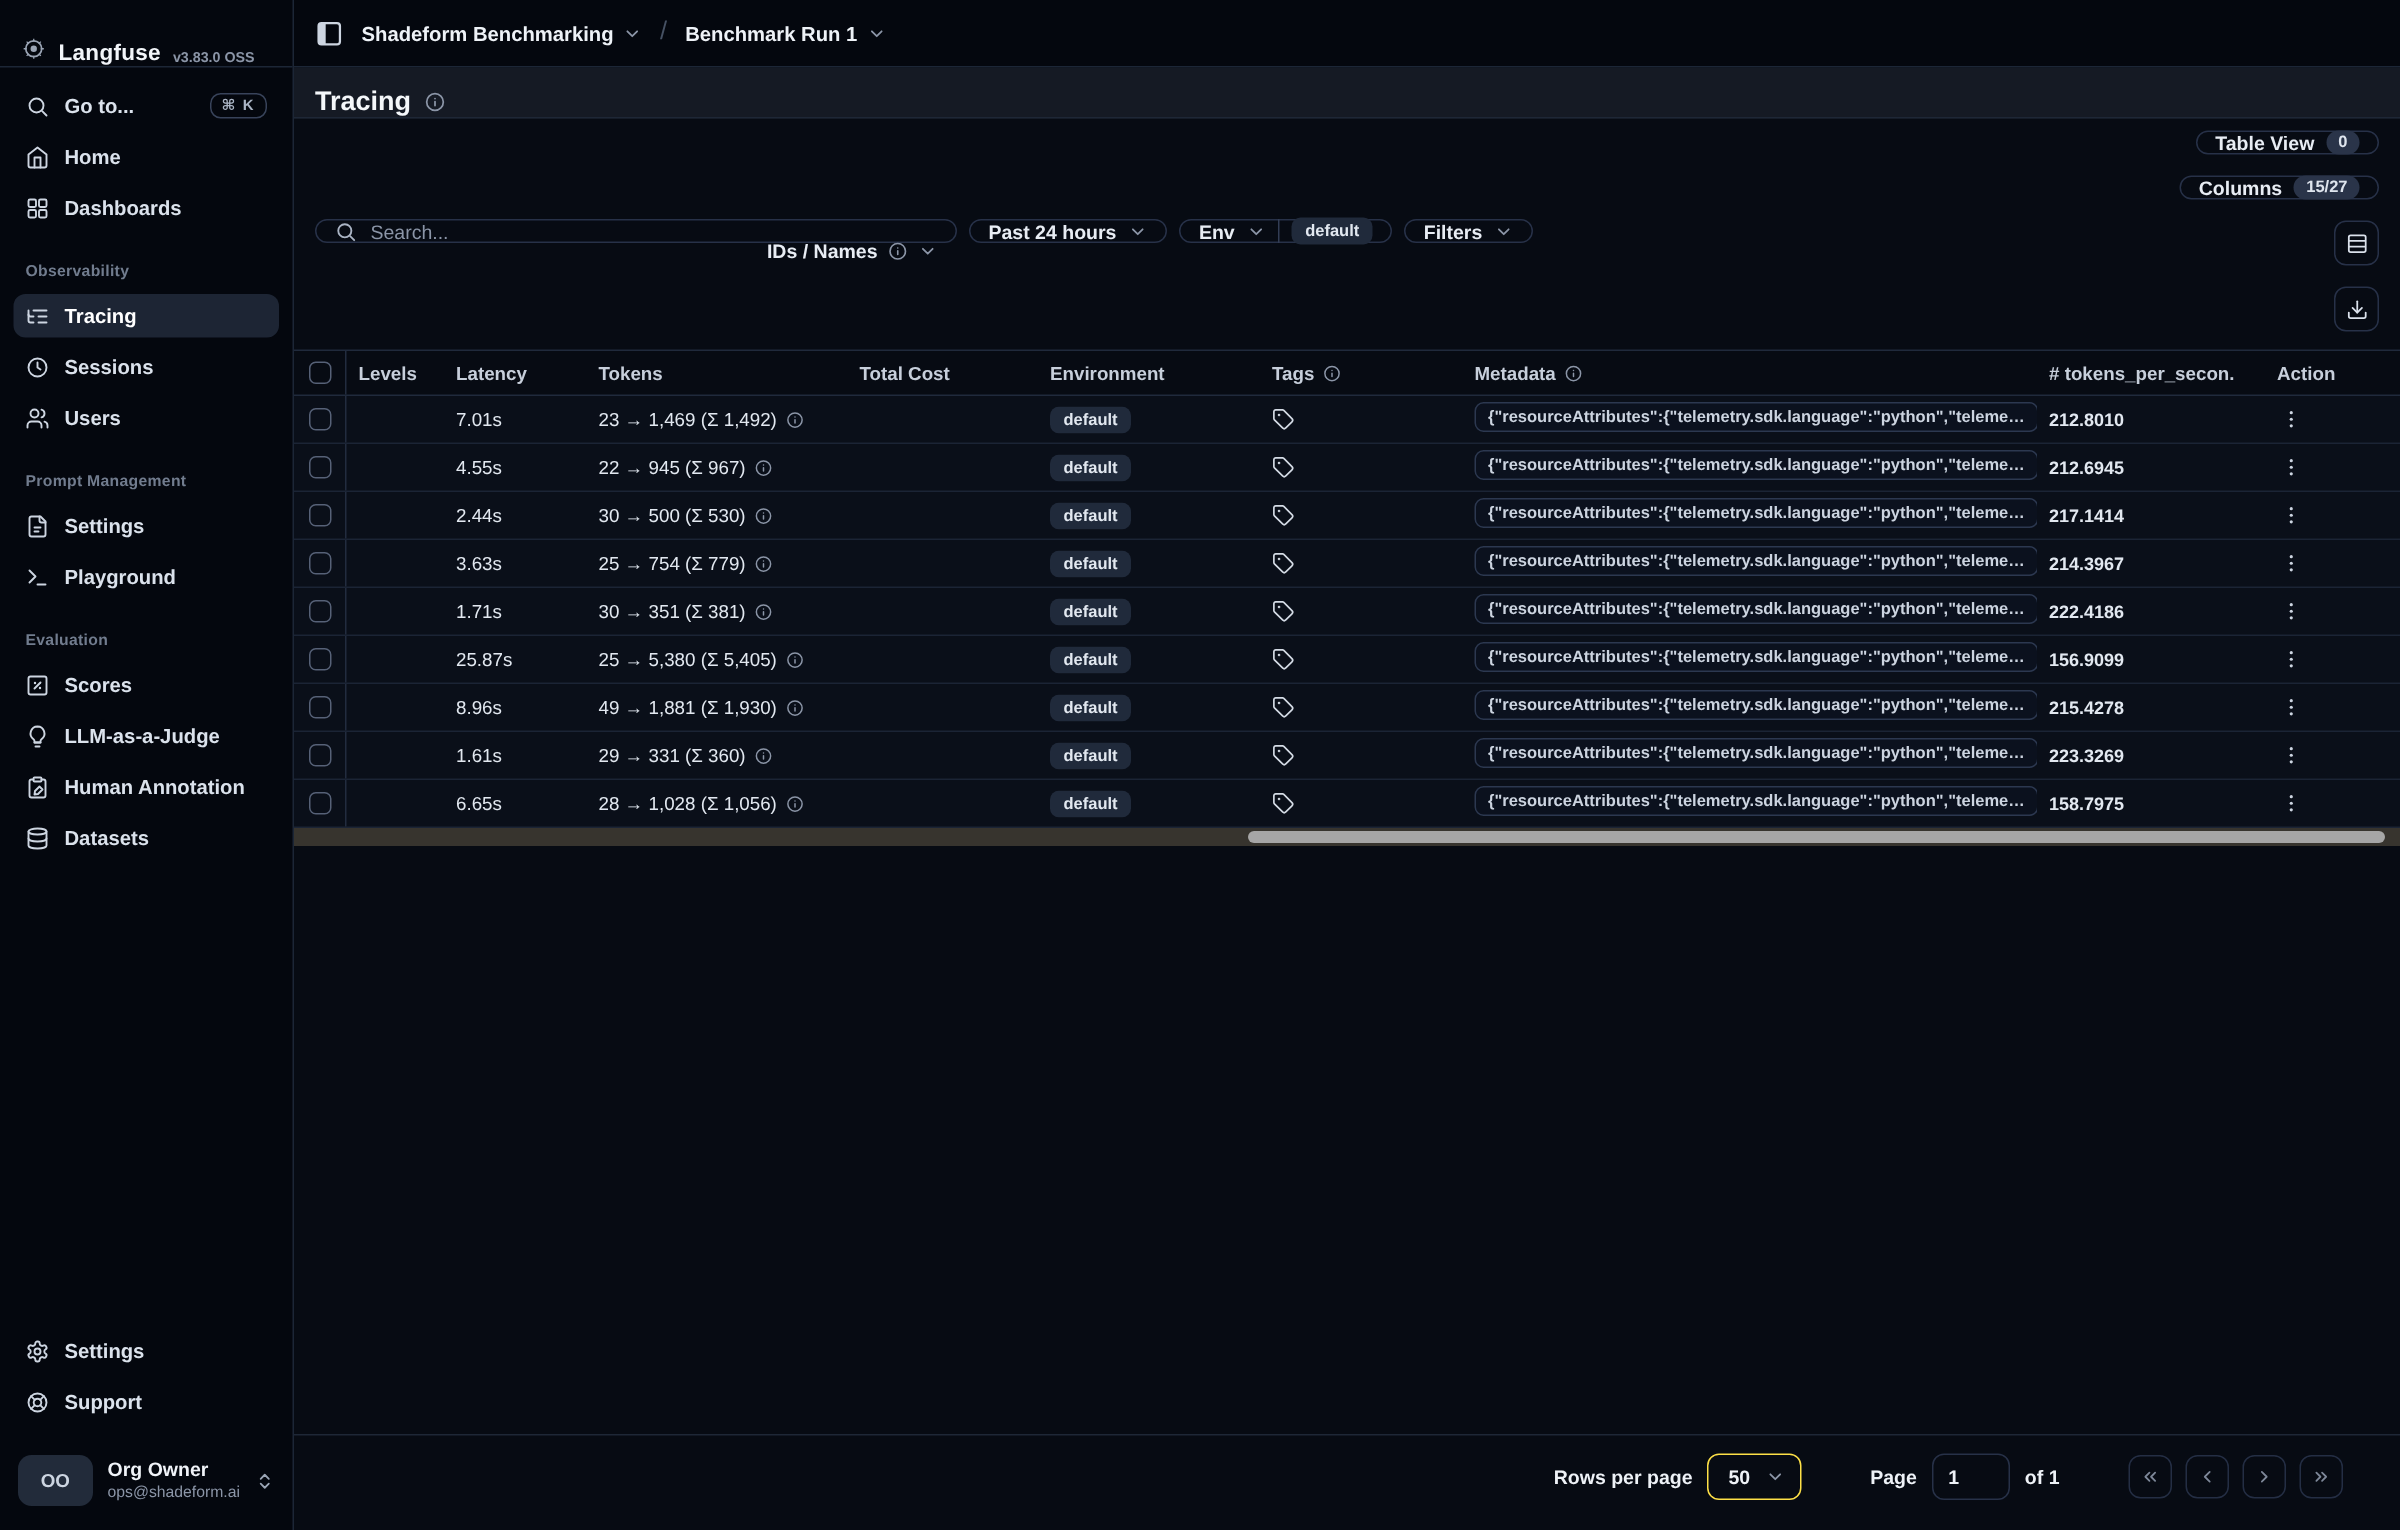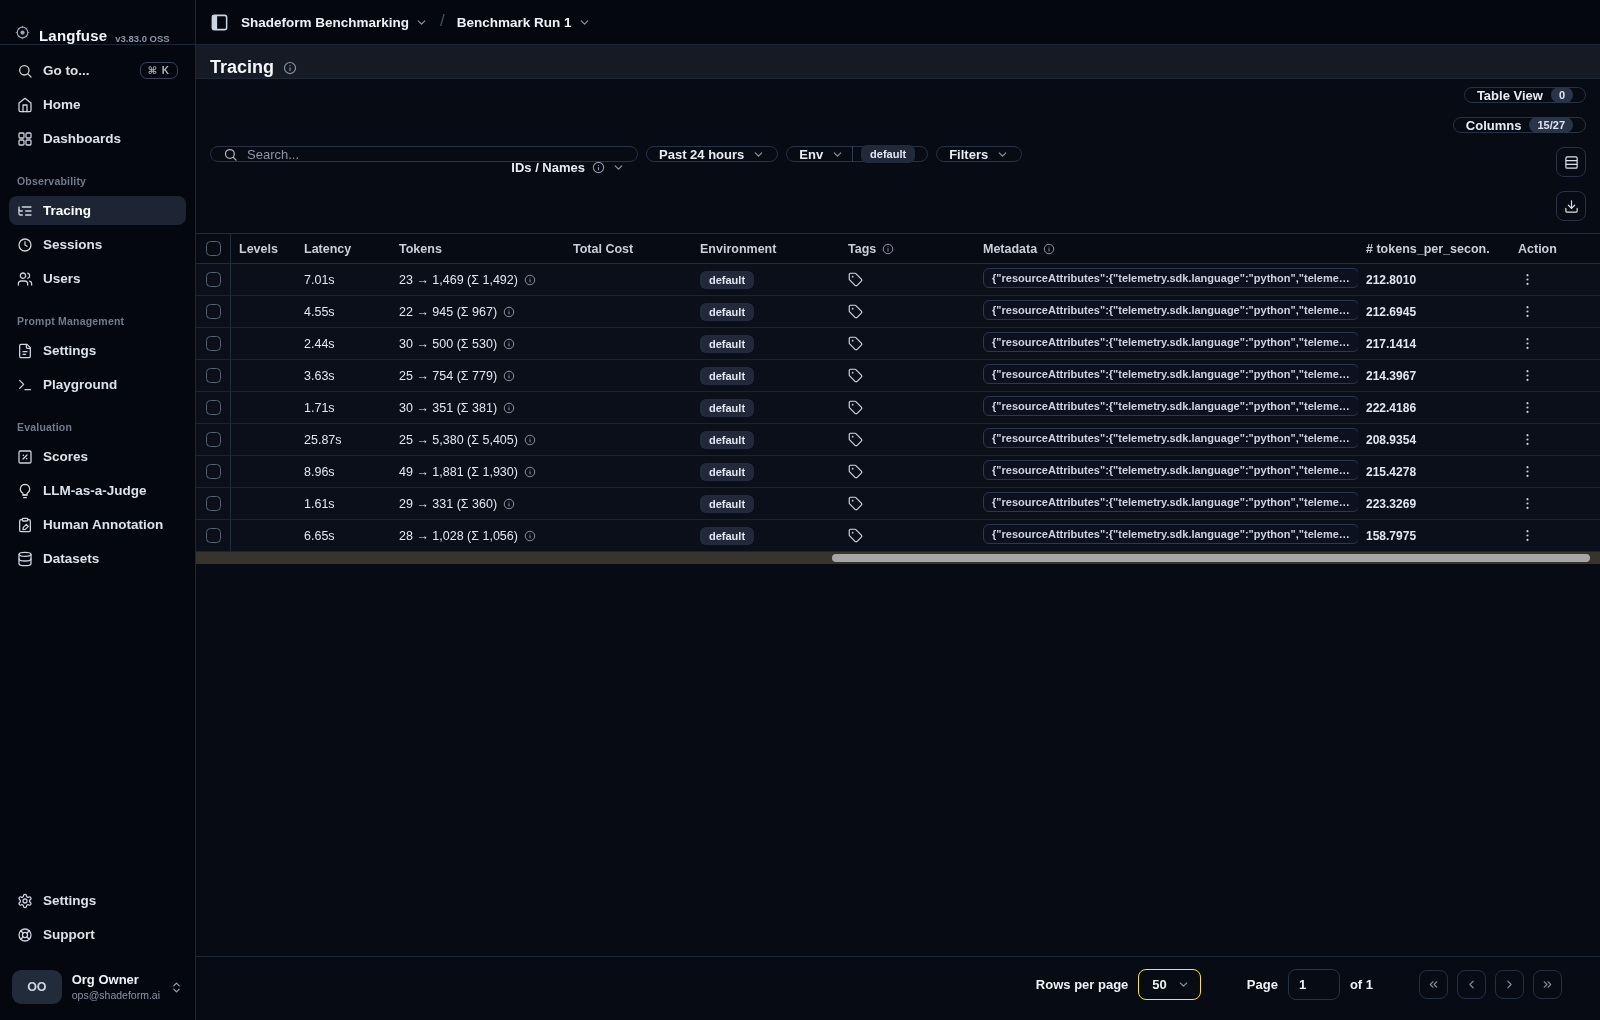--- a/index.html
+++ b/index.html
@@ -746,21 +746,21 @@
       <button class="tag-btn">
         <svg width="15" height="15" viewBox="0 0 24 24" fill="none" stroke="currentColor" stroke-width="1.8" stroke-linecap="round" stroke-linejoin="round">
                   <path d="M12.586 2.586A2 2 0 0 0 11.172 2H4a2 2 0 0 0-2 2v7.172a2 2 0 0 0 .586 1.414l8.704 8.704a2.426 2.426 0 0 0 3.42 0l6.58-6.58a2.426 2.426 0 0 0 0-3.42z"></path>
                   <circle cx="7.5" cy="7.5" r=".5" fill="currentColor"></circle>
                 </svg>
       </button>
     </div>
     <div class="cell">
       <span class="meta-chip">{"resourceAttributes":{"telemetry.sdk.language":"python","telemetry...</span>
     </div>
-    <div class="cell c-tps">208.9354</div>
+    <div class="cell c-tps">156.9099</div>
     <div class="cell c-action">
       <button class="kebab">
         <svg width="15" height="15" viewBox="0 0 24 24" fill="currentColor">
                   <circle cx="12" cy="5" r="1.7"></circle>
                   <circle cx="12" cy="12" r="1.7"></circle>
                   <circle cx="12" cy="19" r="1.7"></circle>
                 </svg>
       </button>
     </div>
   </div>

